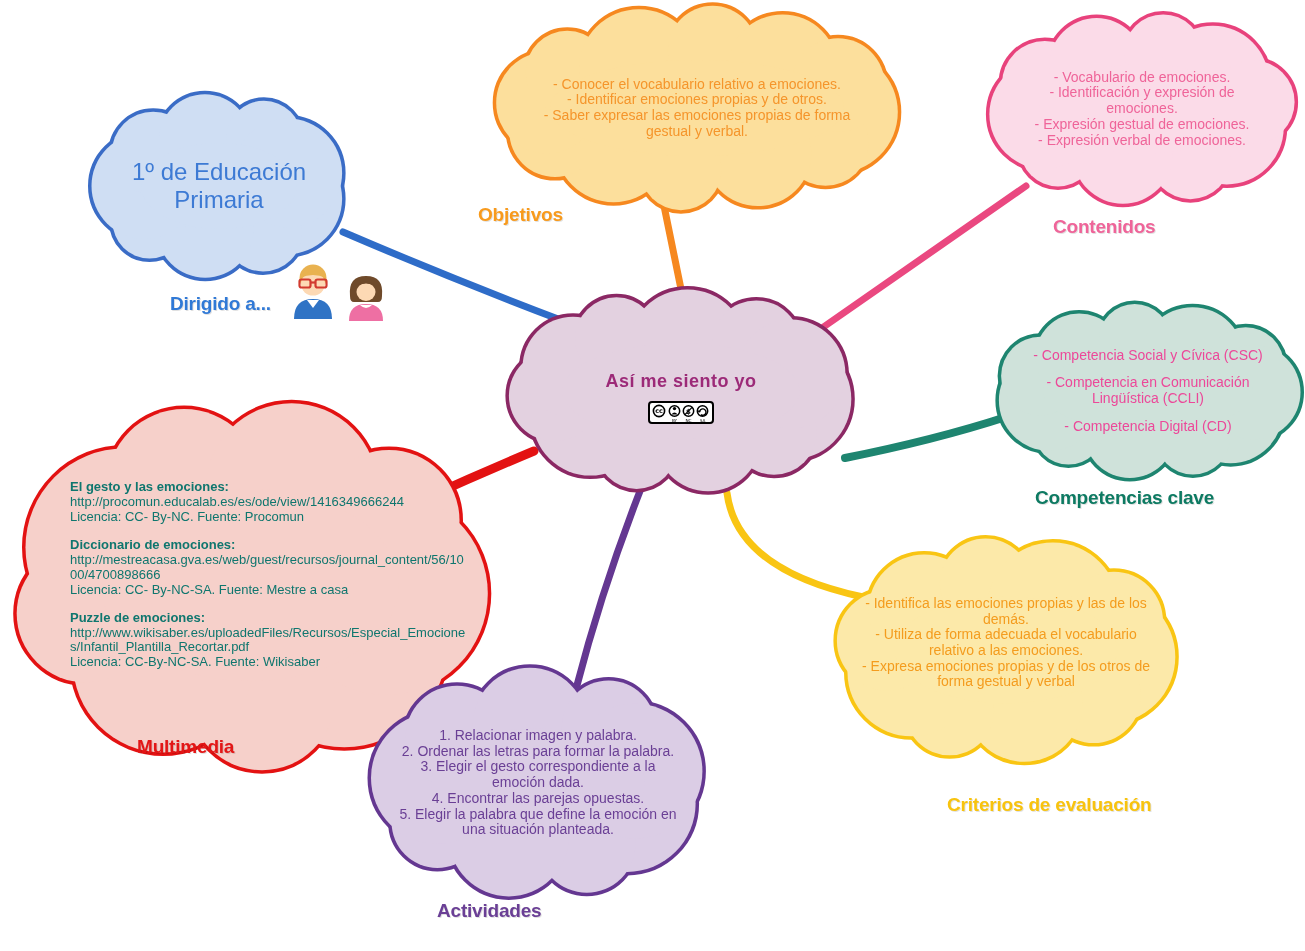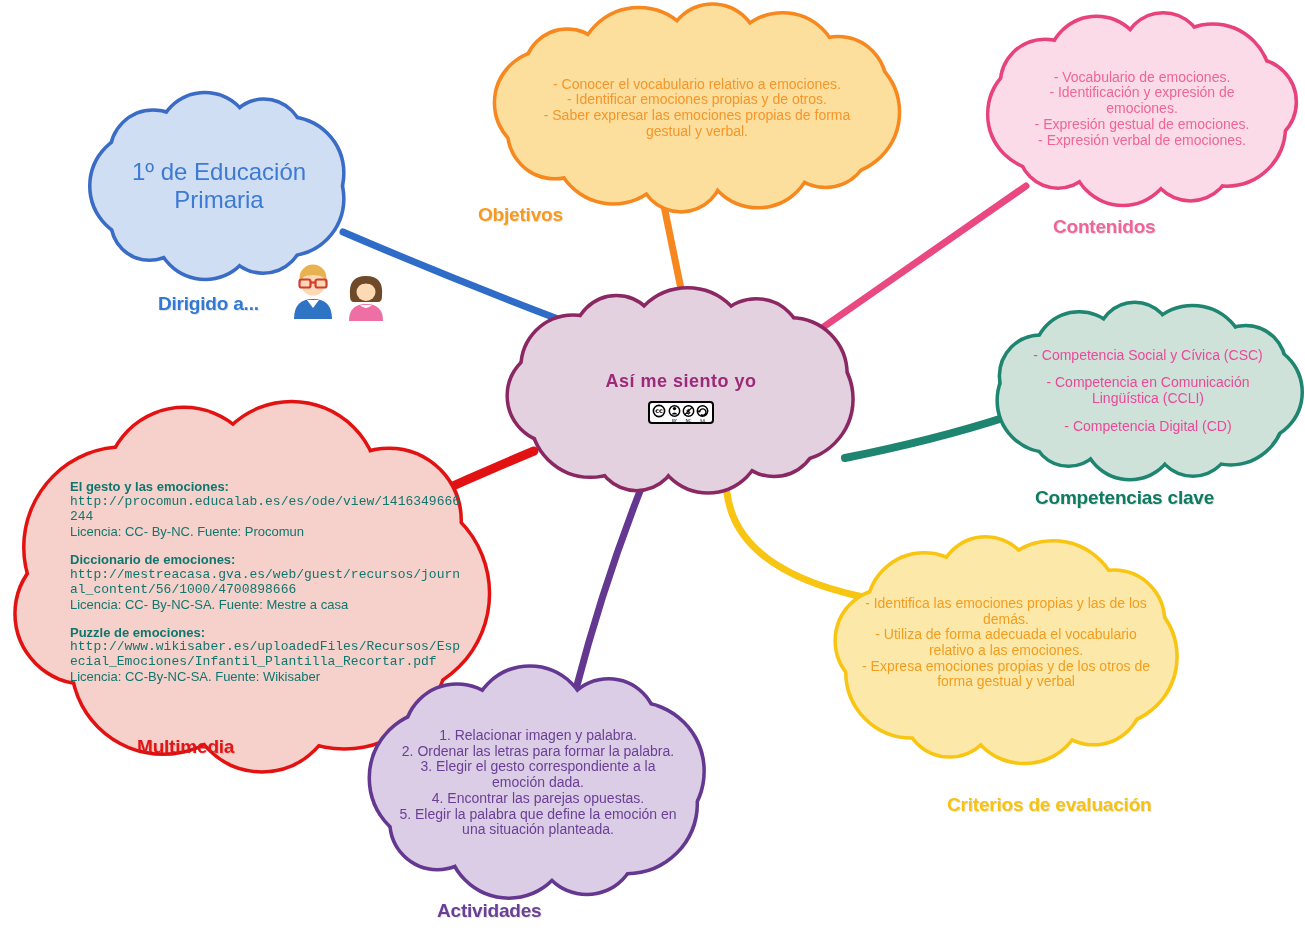--- a/index.html
+++ b/index.html
@@ -32,27 +32,27 @@
   #cloud-criterios .cloud-text{padding:0 26px 14px 26px;}
   #cloud-actividades{left:367px;top:664px;width:342px;height:238px;}
   #cloud-actividades .cloud-text{padding:0 28px;}
   #cloud-multimedia{left:8px;top:396px;width:484px;height:378px;}
   #cloud-multimedia .cloud-text{
     left:62px;top:84px;right:26px;bottom:auto;display:block;
     text-align:left;font-size:13px;line-height:1.15;
   }
   .res{margin-bottom:13px;}
   .res-title{font-weight:700;}
-  .res-url{word-break:break-all;font-family:Liberation Mono, monospace;}
+  .res-url{word-break:break-all;}
   .caption{
     position:absolute;z-index:3;font-size:19px;font-weight:700;
     letter-spacing:-0.2px;text-shadow:1px 1px 0 rgba(0,0,0,0.12);
     white-space:nowrap;
   }
-  #cap-dirigido{left:158px;top:293px;}
+  #cap-dirigido{left:170px;top:293px;}
   #cap-objetivos{left:478px;top:204px;}
   #cap-contenidos{left:1053px;top:216px;}
   #cap-competencias{left:1035px;top:487px;}
   #cap-criterios{left:947px;top:794px;}
   #cap-actividades{left:437px;top:900px;text-align:right;}
   #cap-multimedia{left:137px;top:736px;}
   .kid{position:absolute;z-index:3;}
   #kid-boy{left:286px;top:263px;}
   #kid-girl{left:344px;top:271px;}
   #cc-badge{margin-top:9px;}

